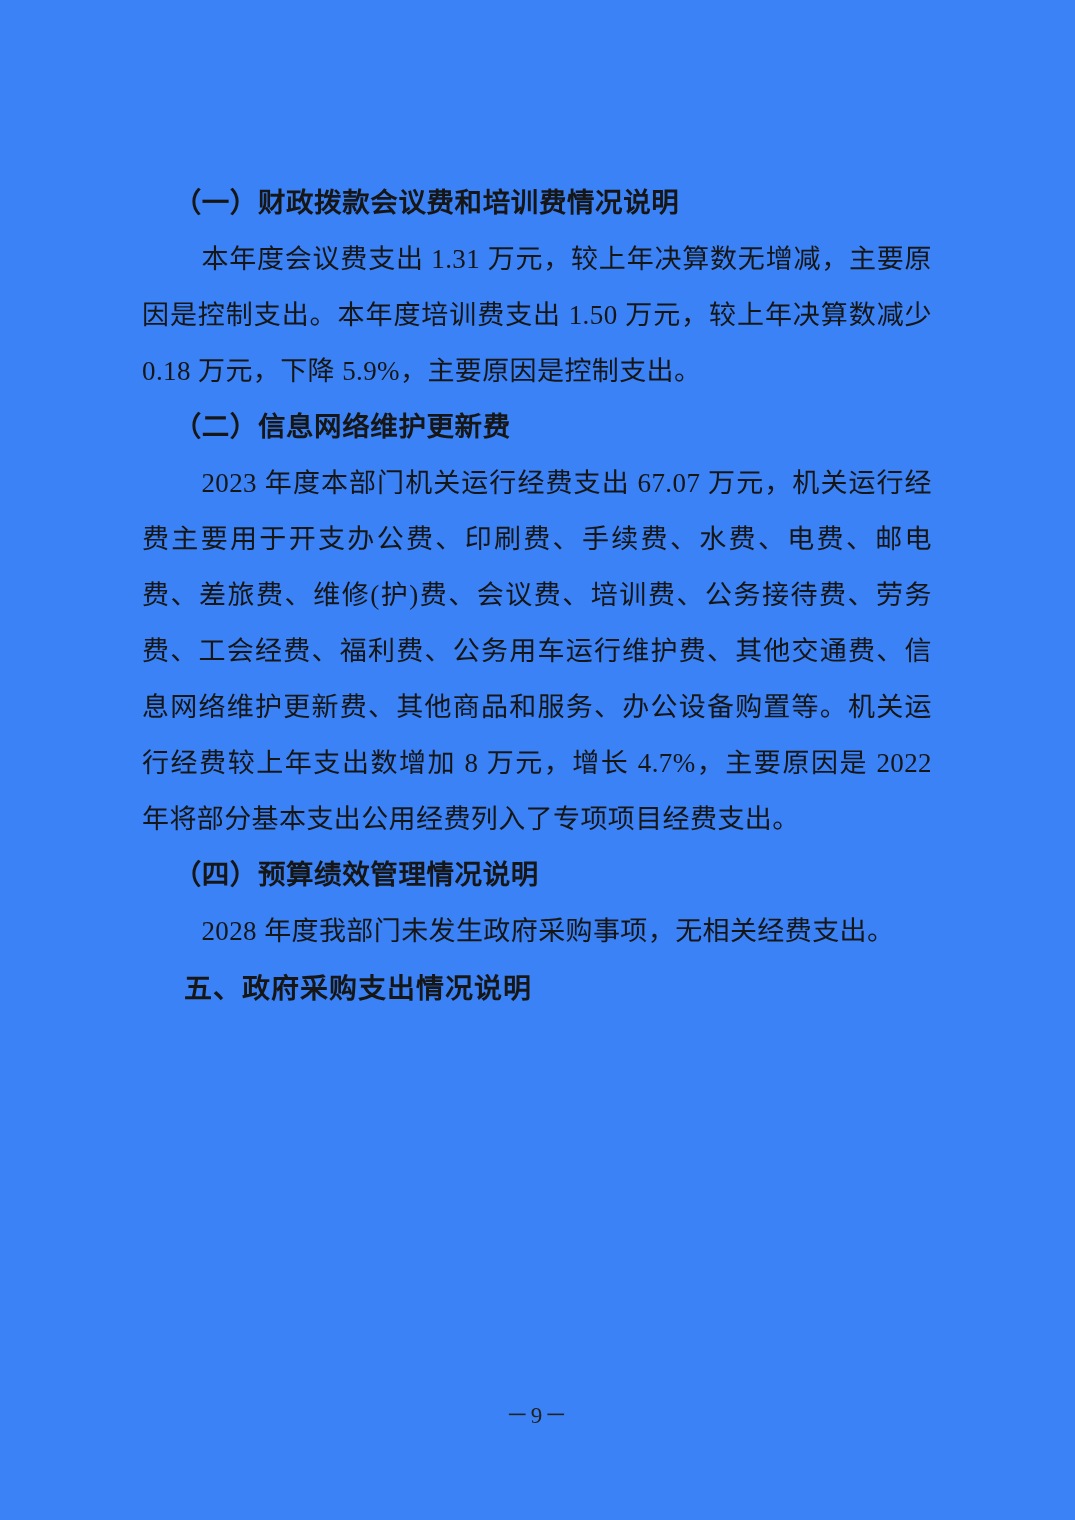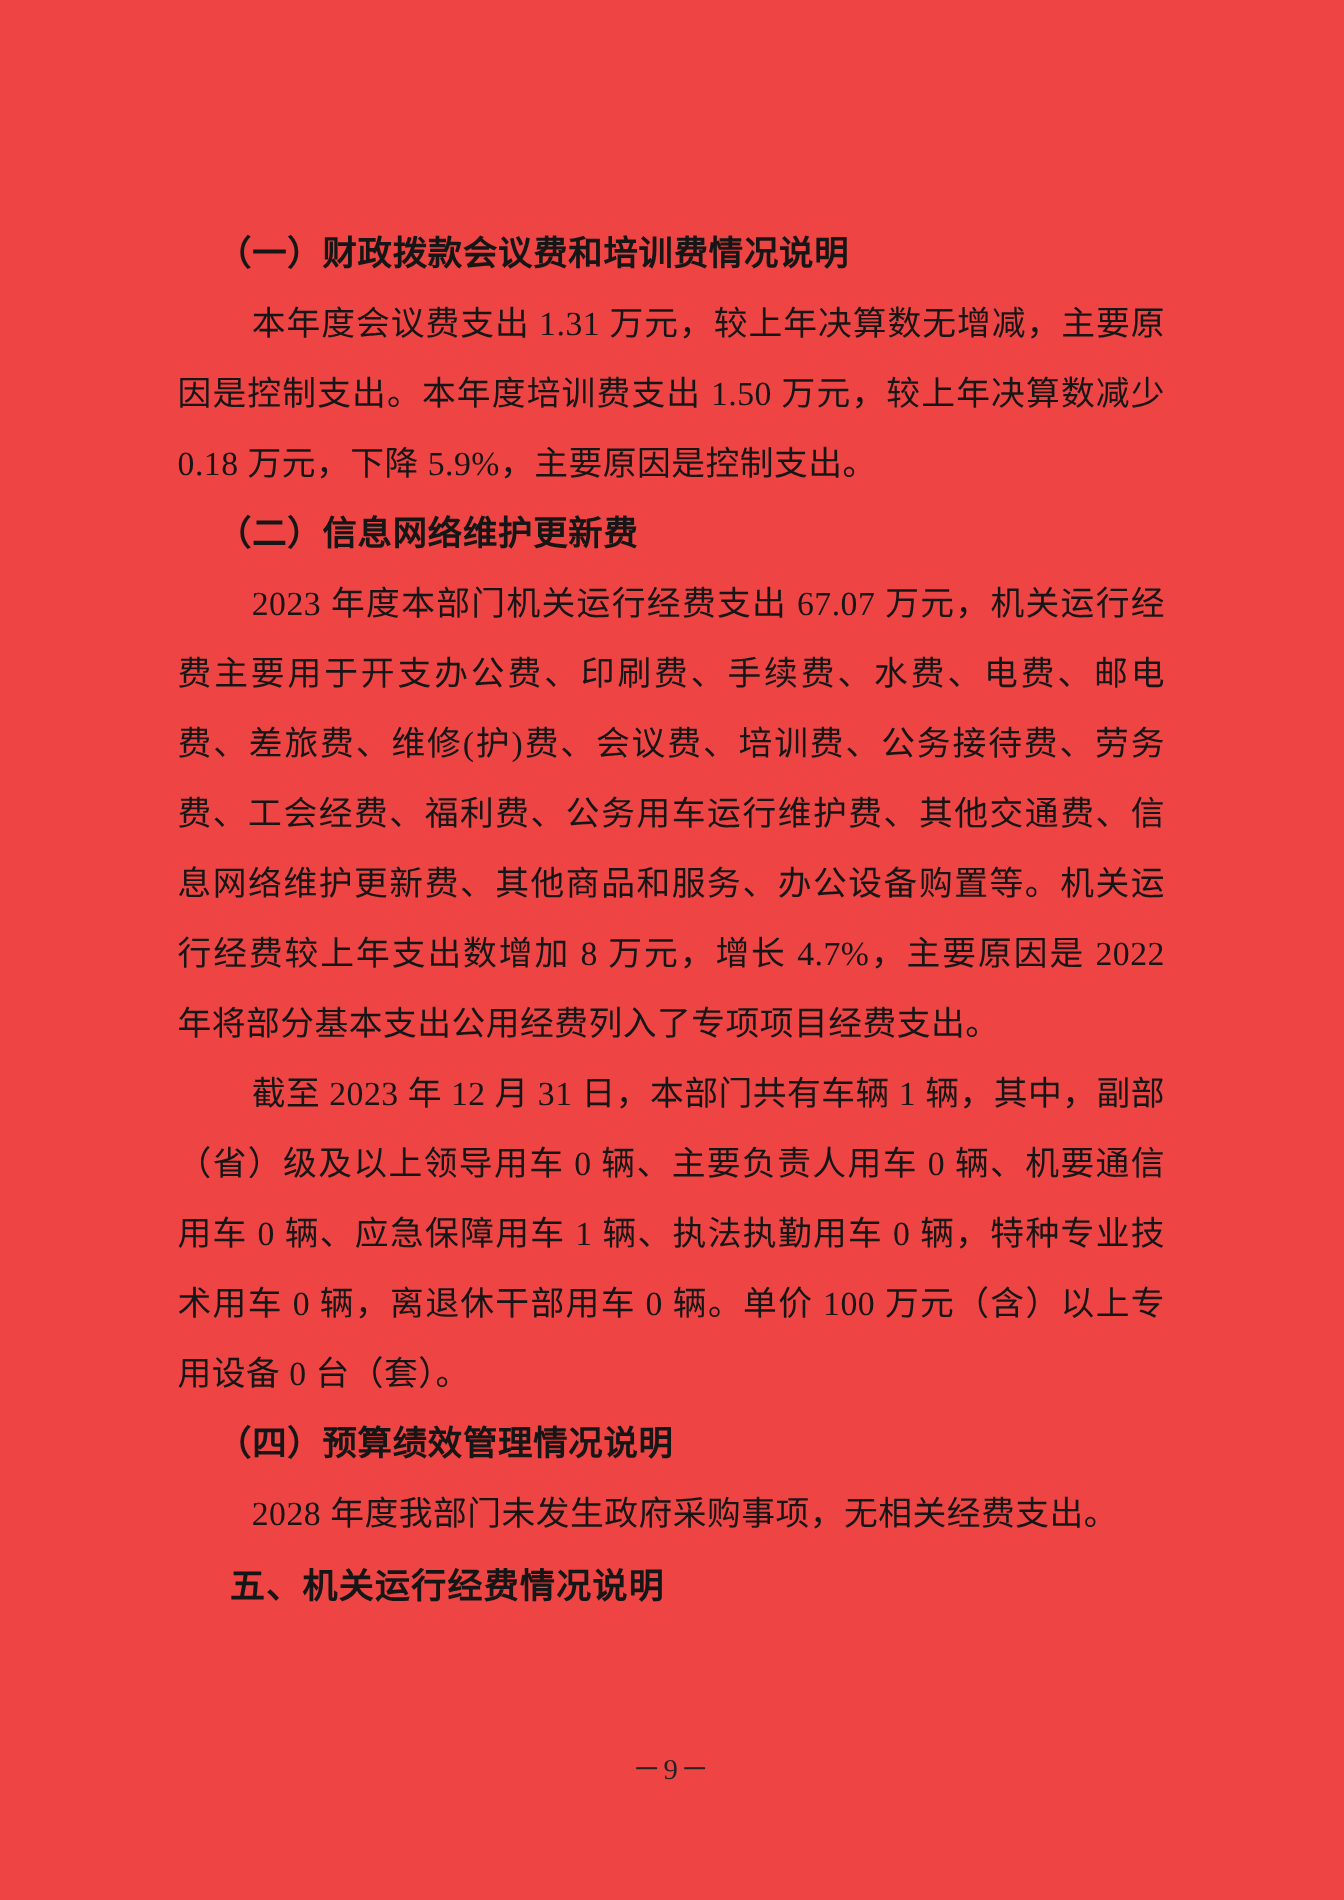--- a/index.html
+++ b/index.html
@@ -3,21 +3,21 @@
 <meta charset="utf-8">
 <style>
   * { margin: 0; padding: 0; box-sizing: border-box; }
   html, body { background: #e8e8e8; }
   body { width: 1075px; font-family: "Liberation Serif", serif; }
 
   .page {
     position: relative;
     width: 1075px;
     height: 1520px;
-    background: #ef4444;
+    background: #3b82f6;
     color: #161616;
     overflow: hidden;
   }
 
   .content {
     position: absolute;
     left: 142px;
     top: 175px;
     width: 790px;
     font-size: 27px;
@@ -71,25 +71,24 @@
 
 <div class="page">
   <main class="content">
 
     <h3 class="sub-heading">（一）财政拨款会议费和培训费情况说明</h3>
     <p class="para">本年度会议费支出 1.31 万元，较上年决算数无增减，主要原因是控制支出。本年度培训费支出 1.50 万元，较上年决算数减少 0.18 万元，下降 5.9%，主要原因是控制支出。</p>
 
     <h3 class="sub-heading">（二）信息网络维护更新费</h3>
     <p class="para">2023 年度本部门机关运行经费支出 67.07 万元，机关运行经费主要用于开支办公费、印刷费、手续费、水费、电费、邮电费、差旅费、维修(护)费、会议费、培训费、公务接待费、劳务费、工会经费、福利费、公务用车运行维护费、其他交通费、信息网络维护更新费、其他商品和服务、办公设备购置等。机关运行经费较上年支出数增加 8 万元，增长 4.7%，主要原因是 2022 年将部分基本支出公用经费列入了专项项目经费支出。</p>
 
-    <p class="para">截至 2023 年 12 月 31 日，本部门共有车辆 1 辆，其中，副部（省）级及以上领导用车 0 辆、主要负责人用车 0 辆、机要通信用车 0 辆、应急保障用车 1 辆、执法执勤用车 0 辆，特种专业技术用车 0 辆，离退休干部用车 0 辆。单价 100 万元（含）以上专用设备 0 台（套）。</p>
 
     <h3 class="sub-heading">（四）预算绩效管理情况说明</h3>
     <p class="para">2028 年度我部门未发生政府采购事项，无相关经费支出。</p>
 
-    <h2 class="chapter-heading">五、机关运行经费情况说明</h2>
+    <h2 class="chapter-heading">五、政府采购支出情况说明</h2>
 
   </main>
 
   <footer class="page-footer">
     <span class="page-number">－9－</span>
   </footer>
 </div>
 
 </body></html>

